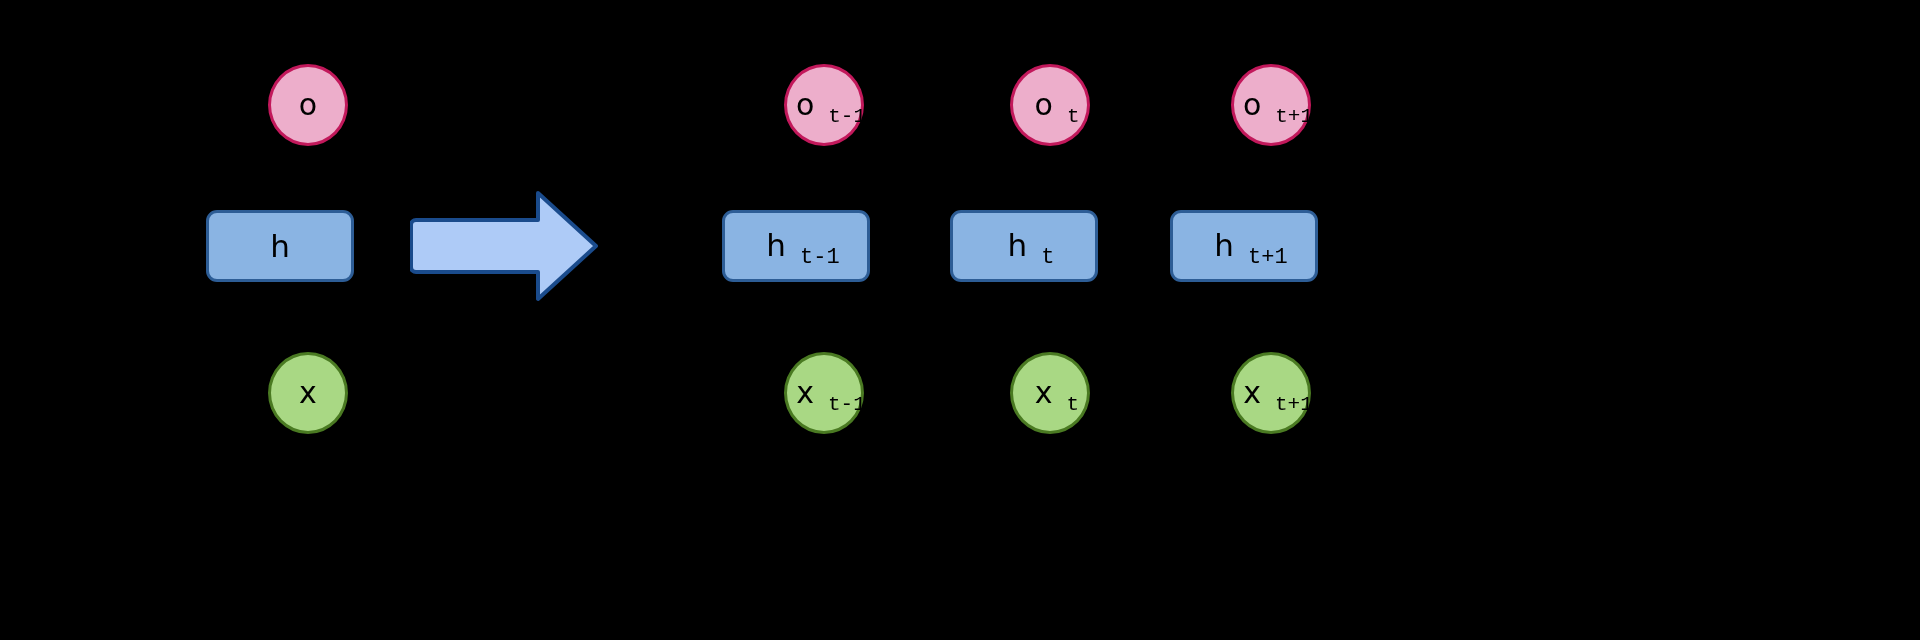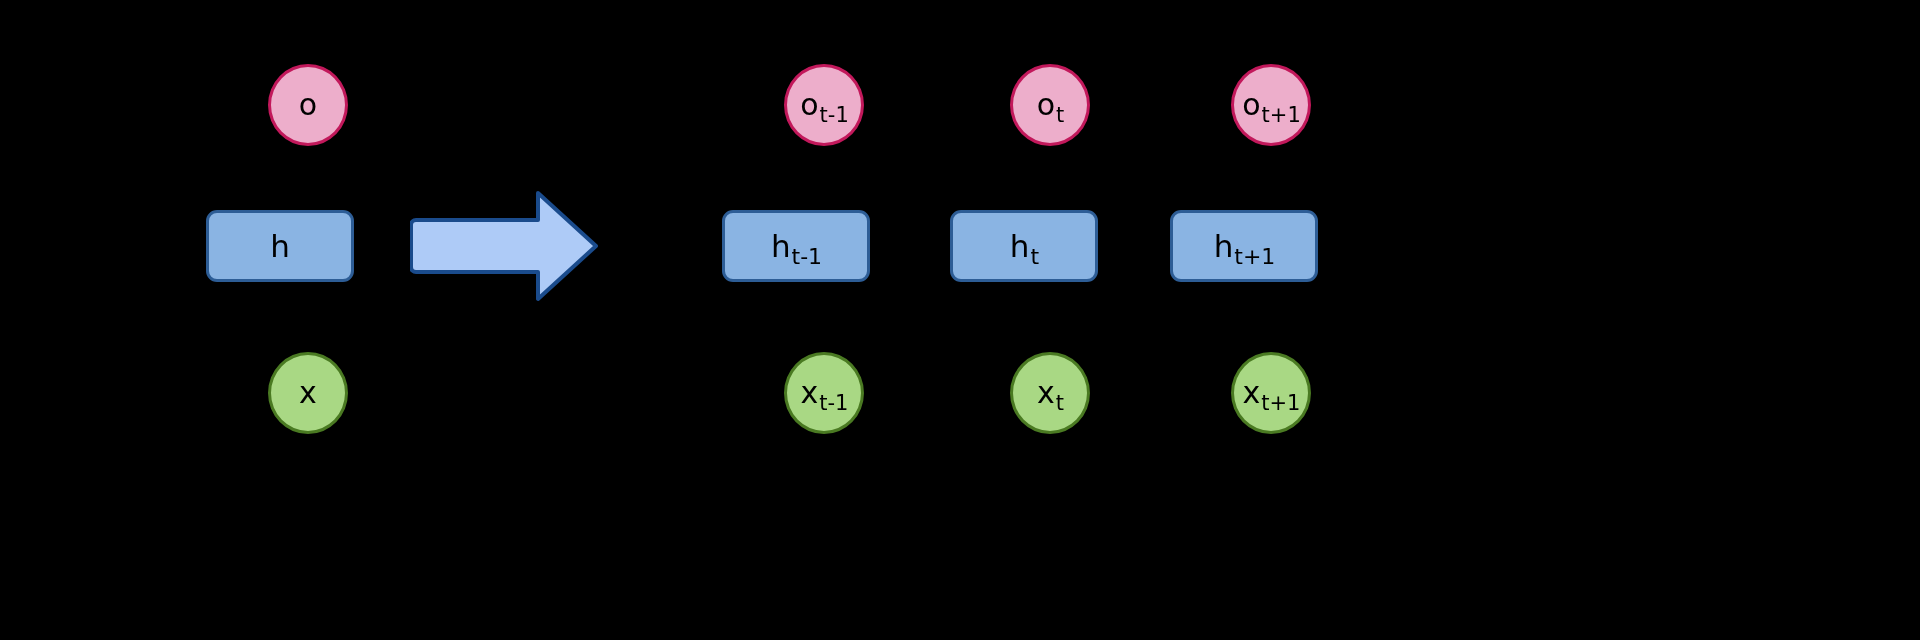--- a/index.html
+++ b/index.html
@@ -62,21 +62,22 @@
     display: inline-flex;
     align-items: baseline;
   }
   .lbl .base {
     font-size: 30px;
   }
   .lbl .sub {
     font-size: 21px;
     position: relative;
     top: 7px;
-    left: 1px;
+    left: 14px;
+    font-family: Liberation Mono, monospace;
   }
   .node-box .lbl .base { font-size: 31px; }
   .node-box .lbl .sub  { font-size: 22px; }
 
   
   .block-arrow {
     position: absolute;
     display: block;
   }
 </style>

